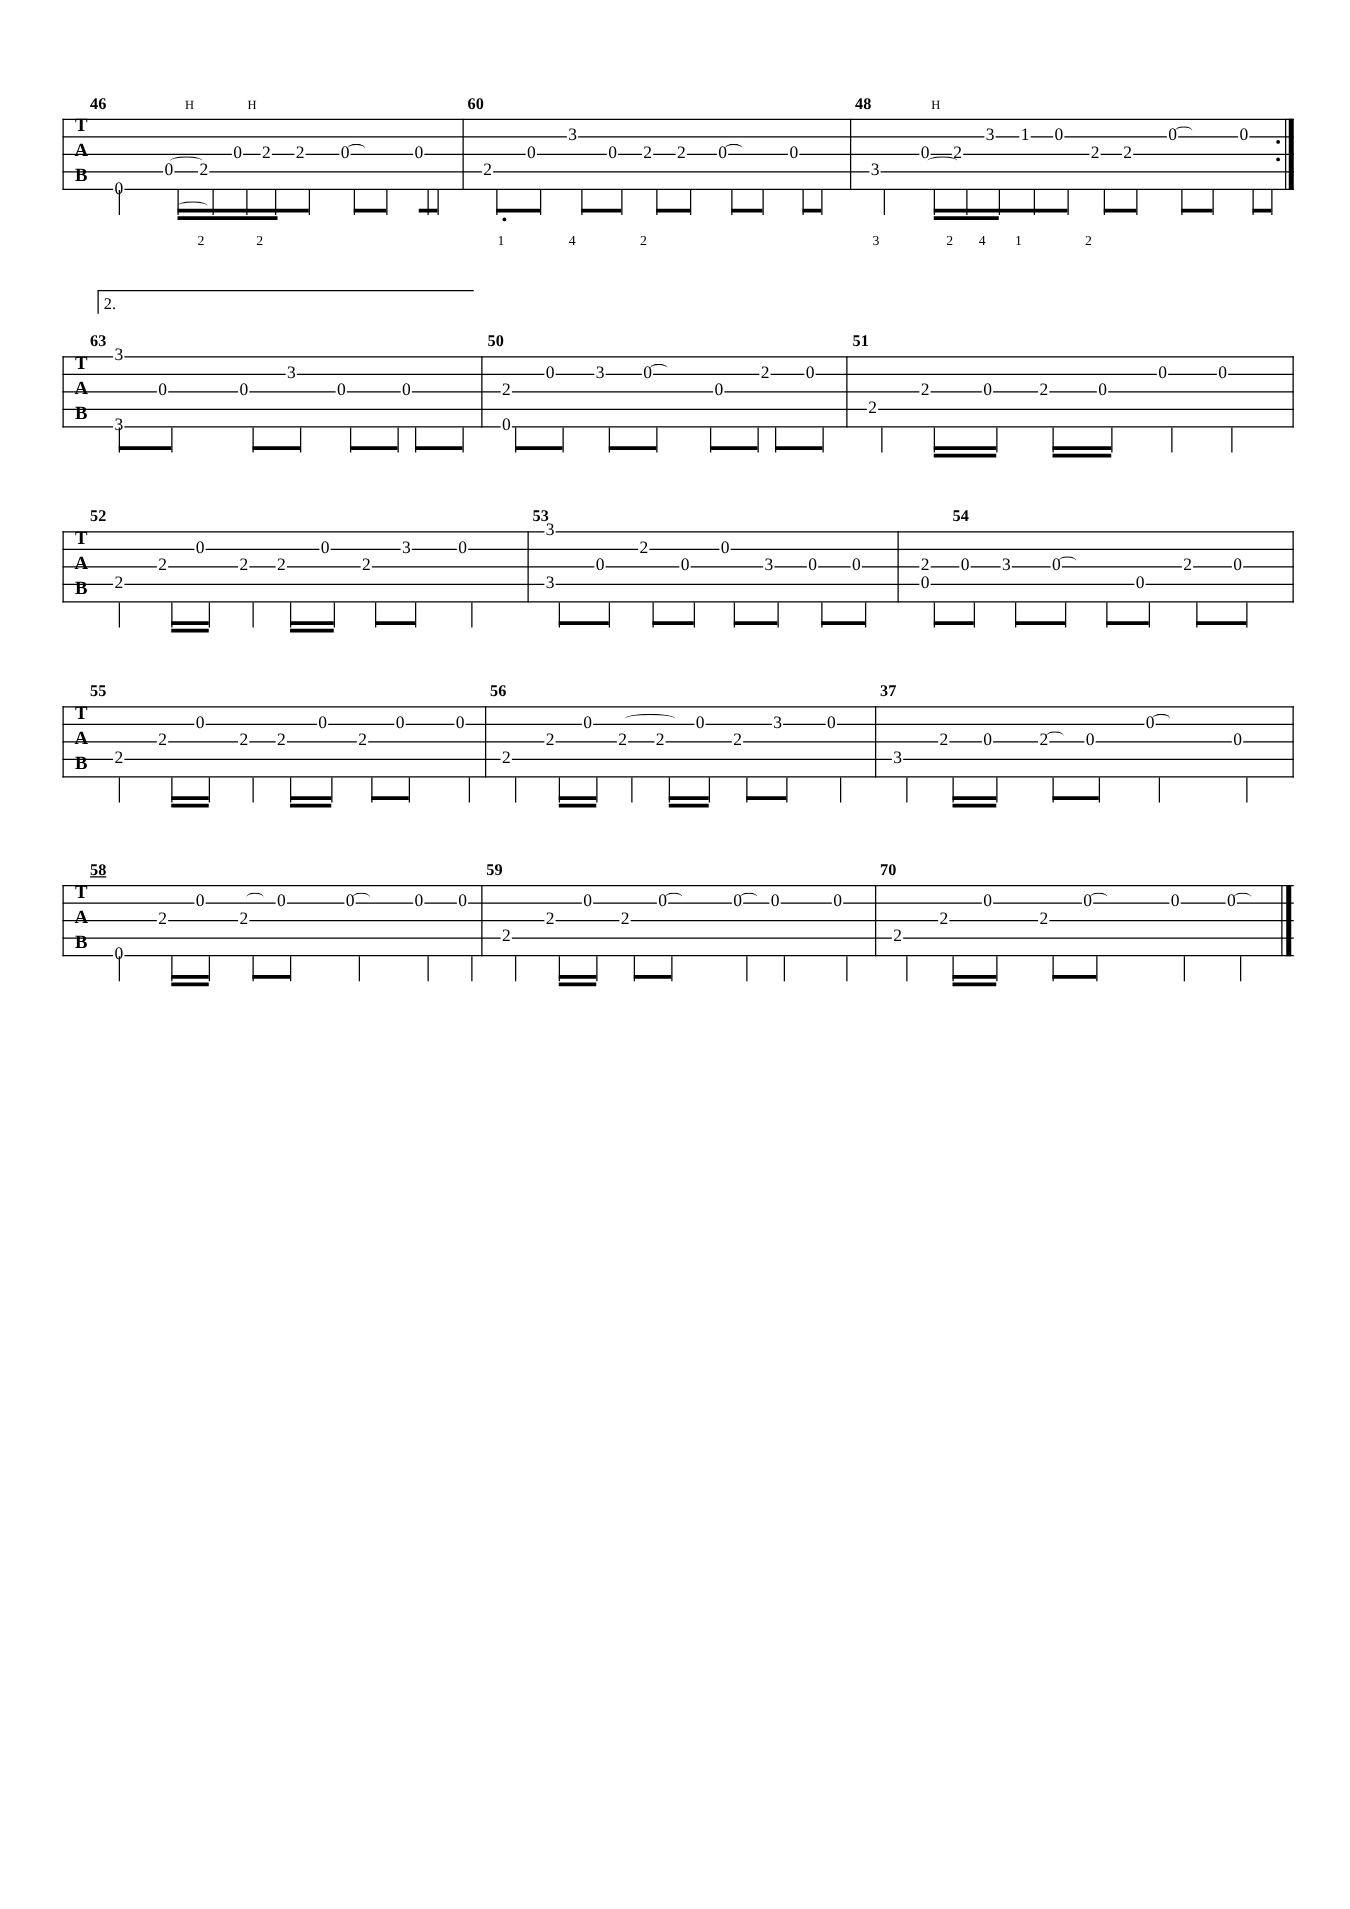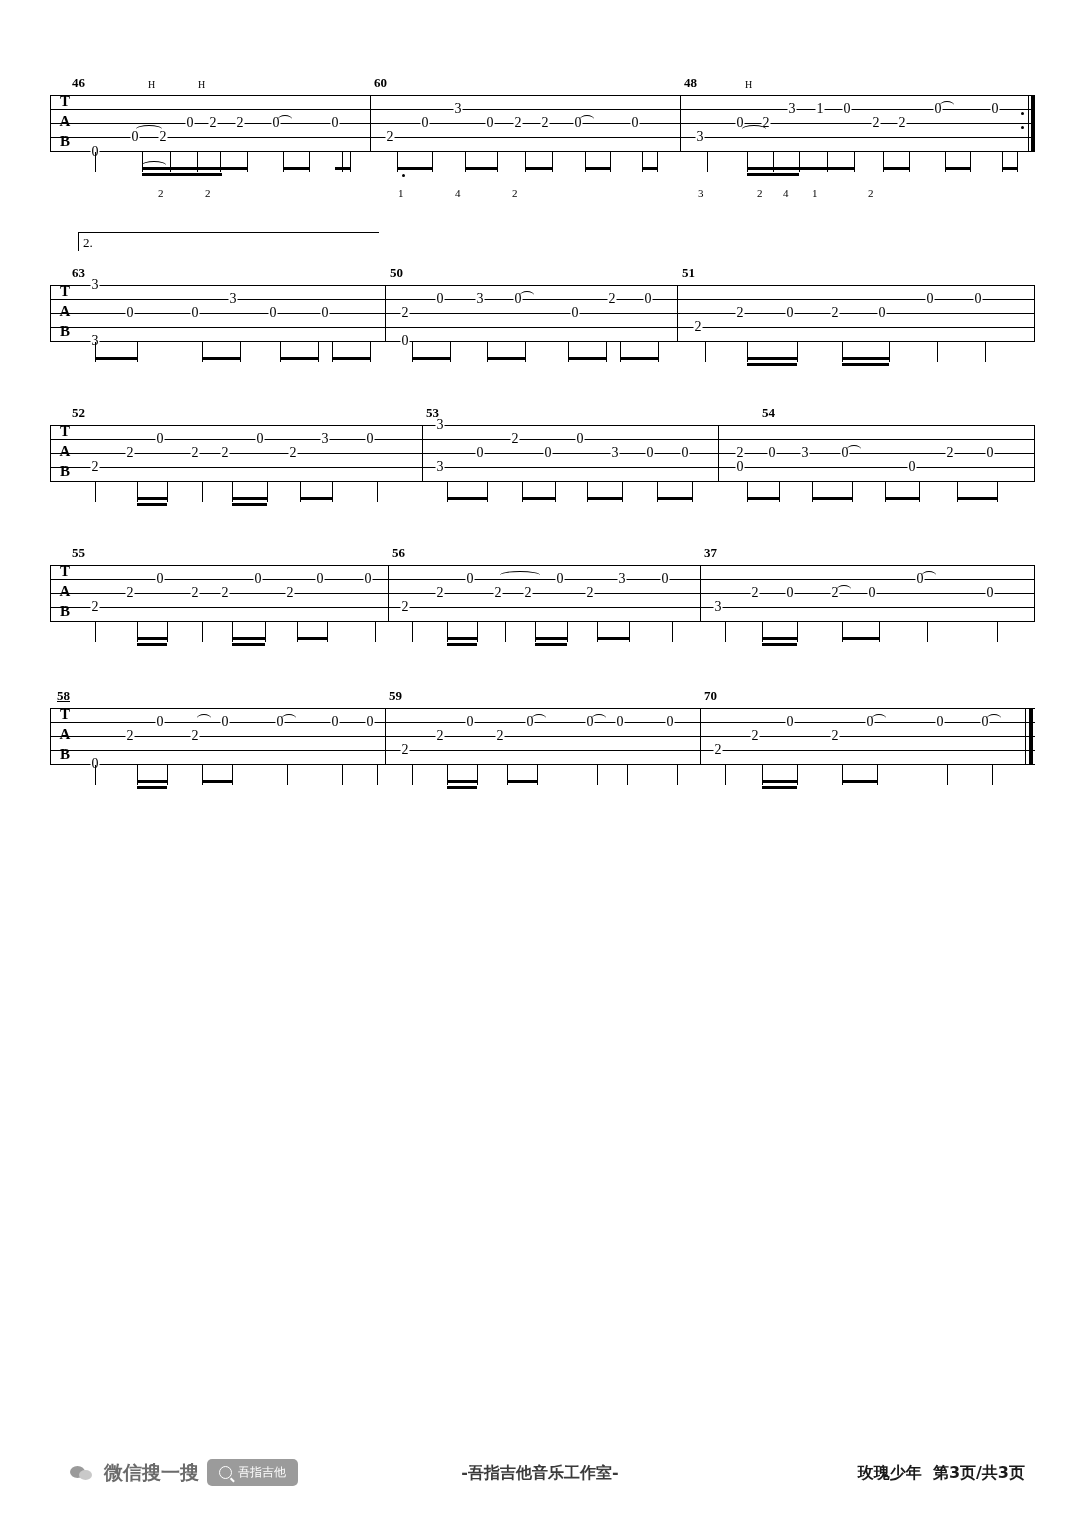--- a/index.html
+++ b/index.html
@@ -473,21 +473,21 @@
   <div class="clef">
     <span>T</span>
     <span>A</span>
     <span>B</span>
   </div>
   <div class="barline" style="left:0px;"></div>
   <div class="barline" style="left:335px;"></div>
   <div class="barline" style="left:650px;"></div>
   <div class="barline" style="left:975px;"></div>
   <div class="thickbar" style="left:979px;top:0;height:57px;"></div>
-  <div class="barnum" style="left:7px;text-decoration:underline;">58</div>
+  <div class="barnum" style="left:22px;text-decoration:underline;">58</div>
   <div class="barnum" style="left:339px;">59</div>
   <div class="barnum" style="left:654px;">70</div>
 
   <div class="n" style="left:45px;top:56px;">0</div>
   <div class="n" style="left:80px;top:28px;">2</div>
   <div class="n" style="left:110px;top:14px;">0</div>
   <div class="n" style="left:145px;top:28px;">2</div>
   <div class="n" style="left:175px;top:14px;">0</div>
   <div class="n" style="left:230px;top:14px;">0</div>
   <div class="n" style="left:285px;top:14px;">0</div>
@@ -542,32 +542,14 @@
   <div class="stem" style="left:747px;top:57px;height:20px;"></div>
   <div class="beam" style="left:712px;top:72px;width:35px;"></div>
   <div class="beam2" style="left:712px;top:78px;width:35px;"></div>
   <div class="stem" style="left:792px;top:57px;height:20px;"></div>
   <div class="stem" style="left:827px;top:57px;height:20px;"></div>
   <div class="beam" style="left:792px;top:72px;width:35px;"></div>
   <div class="stem" style="left:897px;top:57px;height:20px;"></div>
   <div class="stem" style="left:942px;top:57px;height:20px;"></div>
 </div>
 
-<div class="footer">
-  <div class="wx">
-    <div class="wx-ico">
-          <div class="b1"></div>
-          <div class="b2"></div>
-        </div>
-    <div class="wx-text">微信搜一搜</div>
-    <div class="wx-pill">
-      <span class="mag"></span>
-      <span>吾指吉他</span>
-    </div>
-  </div>
-  <div class="studio">-吾指吉他音乐工作室-</div>
-  <div class="pageinfo">
-    <span>玫瑰少年</span>
-    &nbsp;<span>第3页/共3页</span>
-  </div>
-</div>
 
 </div>
 
 </body></html>

